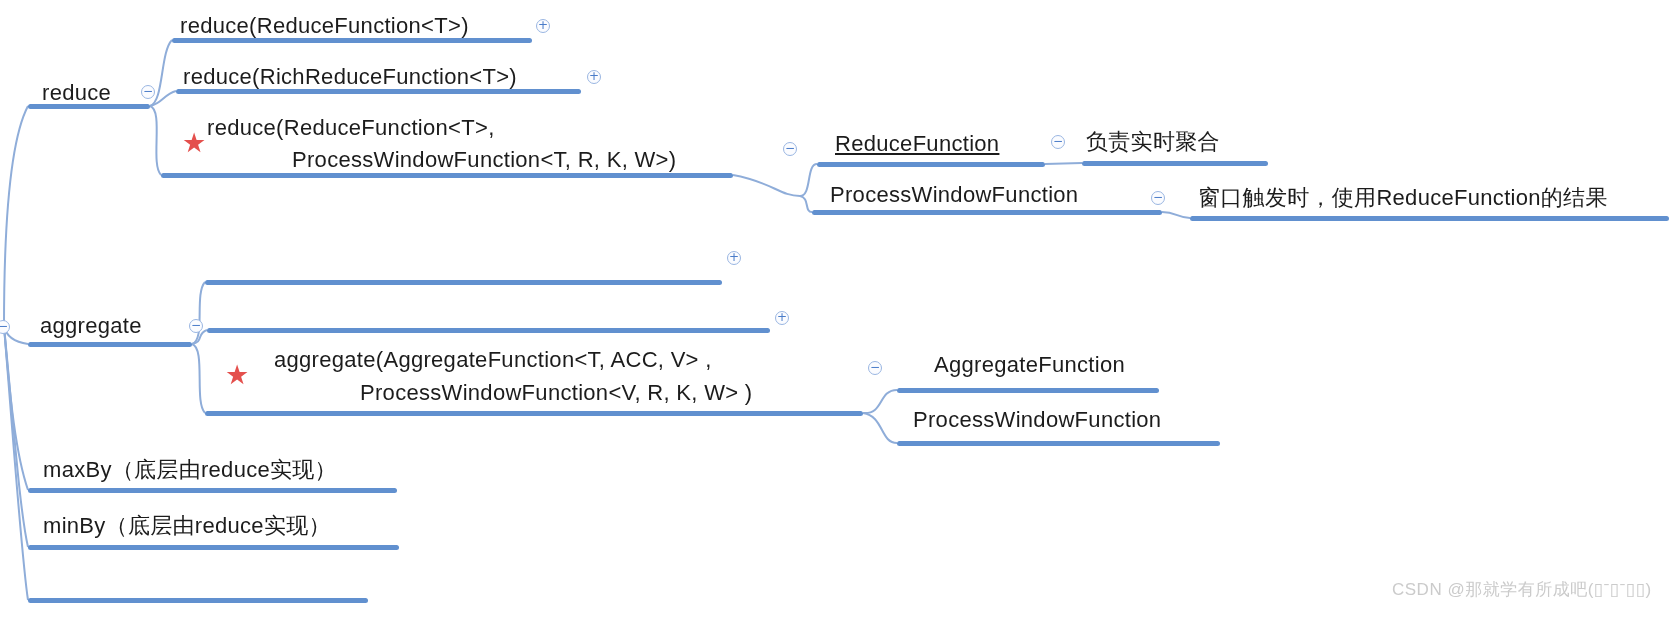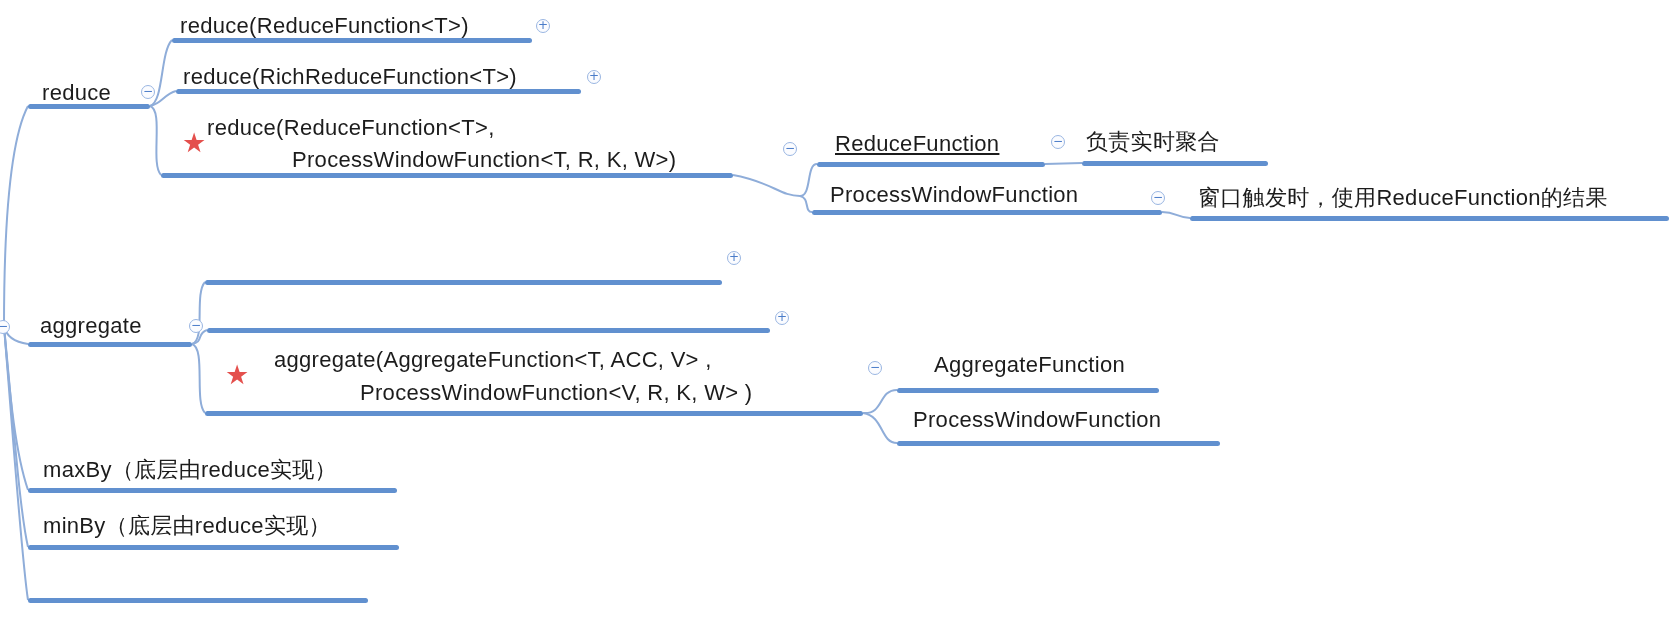--- a/index.html
+++ b/index.html
@@ -111,14 +111,15 @@
   <span class="txt" style="left:43px;top:457px;">maxBy（底层由reduce实现）</span>
   <div class="bar" style="left:28px;top:488px;width:369px;"></div>
 
   <span class="txt" style="left:43px;top:513px;">minBy（底层由reduce实现）</span>
   <div class="bar" style="left:28px;top:545px;width:371px;"></div>
 
   <div class="bar" style="left:28px;top:598px;width:340px;"></div>
 
   <div class="tog" style="left:-4px;top:320px;">−</div>
 
+  <span id="watermark">CSDN @那就学有所成吧(▯ˉ▯ˉ▯▯)</span>
 
 </div>
 
 </body></html>

